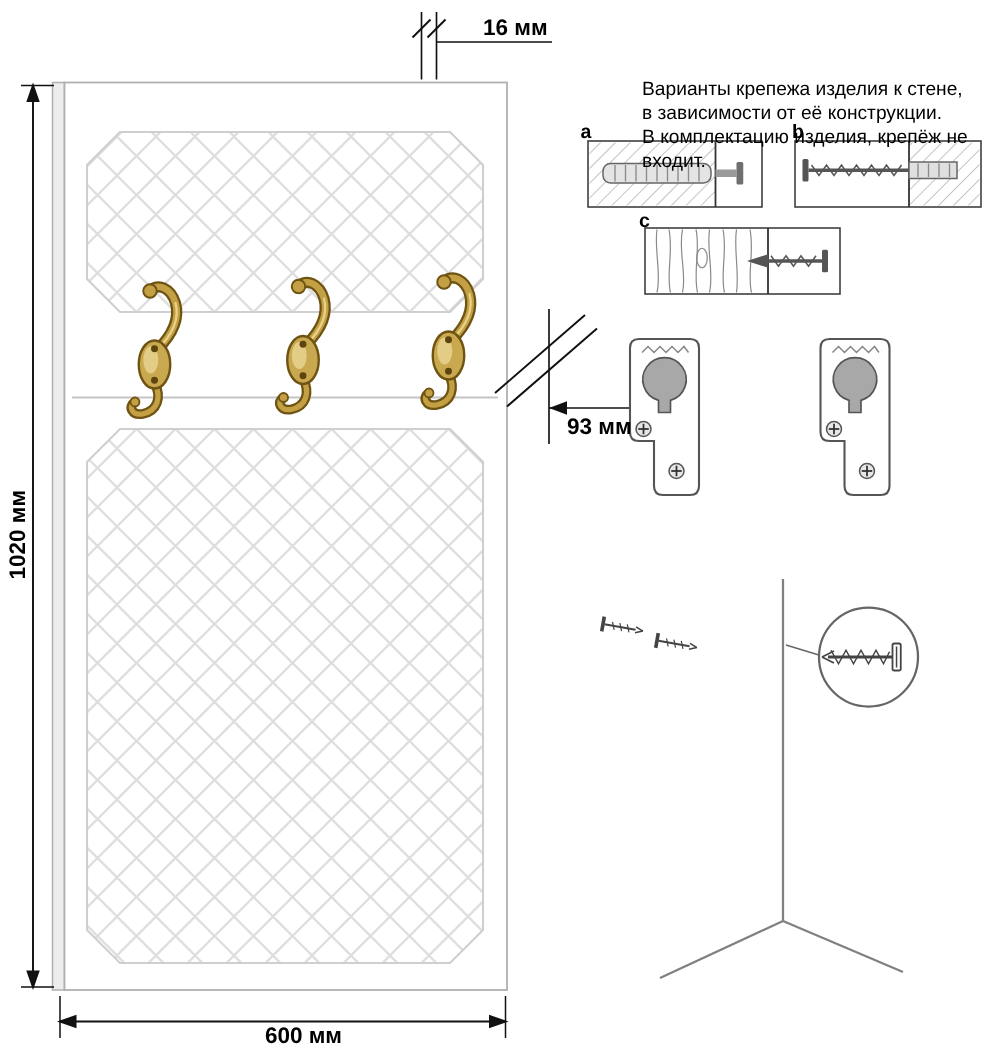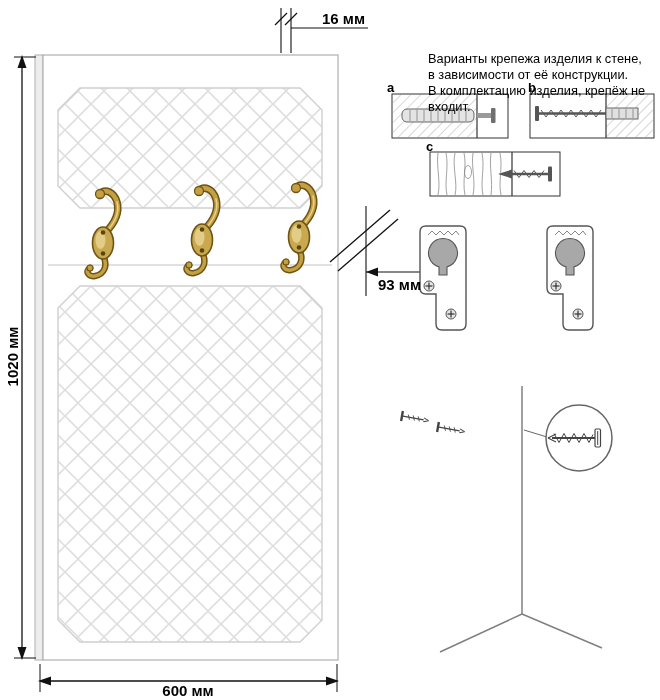--- a/index.html
+++ b/index.html
@@ -230,21 +230,21 @@
         <line x1="552" y1="438" x2="595" y2="438" stroke-width="2"></line>
         <polyline points="554,433.5 559,442.5 564,433.5 569,442.5 574,433.5 579,442.5 584,433.5 589,442.5 593,434.5" fill="none" stroke-width="1"></polyline>
         <rect x="595" y="429" width="5.5" height="18" rx="1.2" fill="#fff" stroke-width="1.2"></rect>
         <line x1="597.7" y1="431" x2="597.7" y2="445" stroke-width="1"></line>
       </g>
     </g>
   </svg>
 
   <div class="lbl lbl-vert" style="left:-28px;top:348px;">1020 мм</div>
 
-  <div class="lbl" style="left:148px;top:682px;width:80px;text-align:center;">600 мм</div>
+  <div class="lbl" style="left:148px;top:682px;width:80px;text-align:right;">600 мм</div>
 
   <div class="lbl" style="left:322px;top:10px;">16 мм</div>
 
   <div class="lbl" style="left:378px;top:276px;text-align:center;">93 мм</div>
 
   <div class="note">Варианты крепежа изделия к стене,
 в зависимости от её конструкции.
 В комплектацию изделия, крепёж не
 входит.</div>
 

